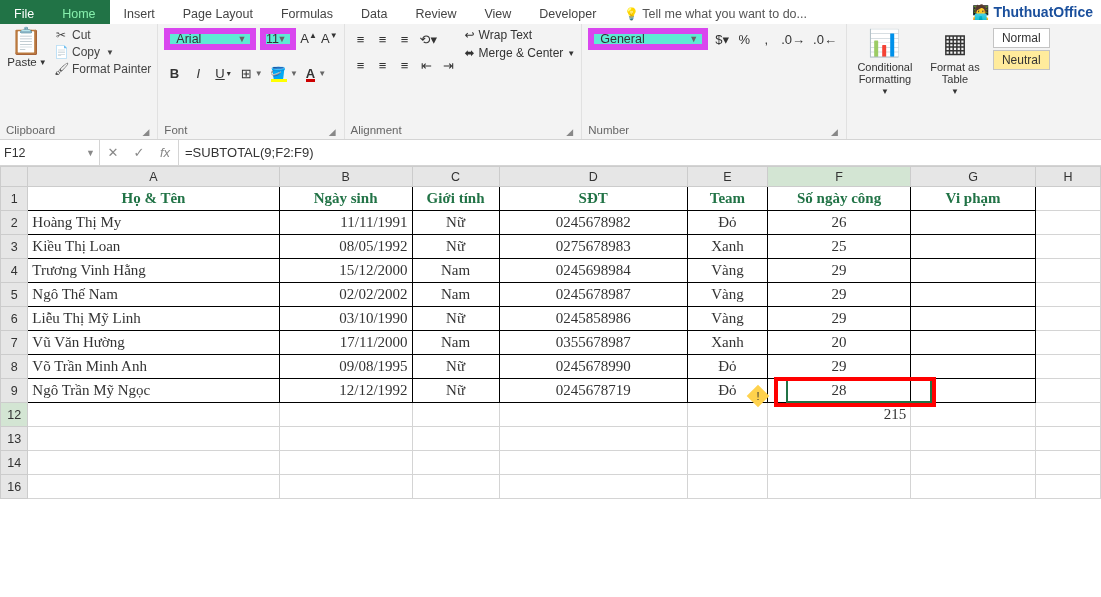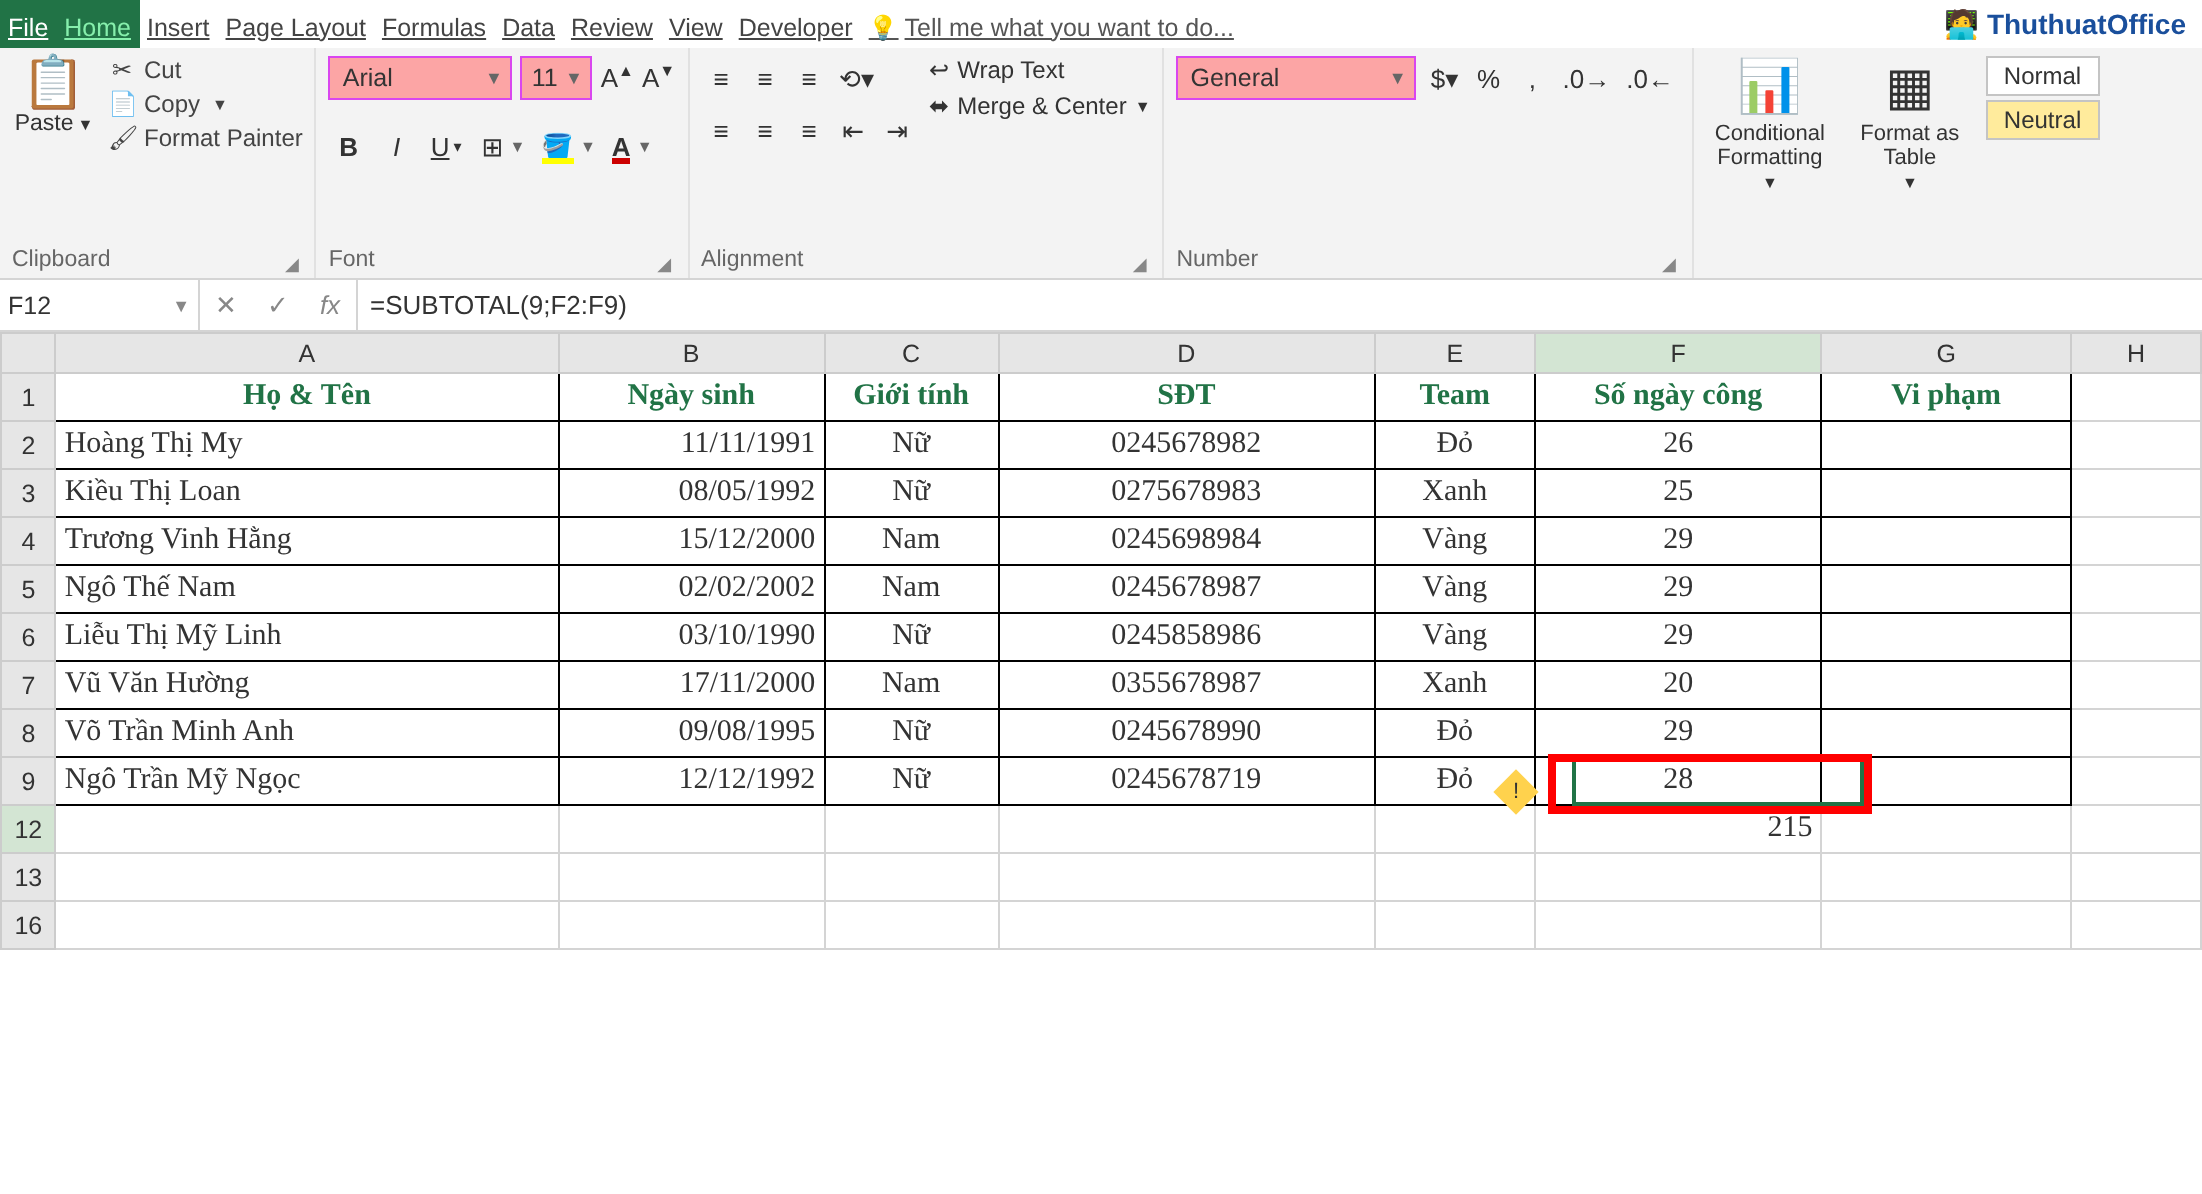--- a/index.html
+++ b/index.html
@@ -1,20 +1,20 @@
 <!DOCTYPE html>
 <html><head>
 <meta charset="utf-8">
 <style>
 * { box-sizing: border-box; margin: 0; padding: 0; font-family: "Segoe UI", Arial, sans-serif; }
 body { background: #fff; font-size: 13px; color: #333; user-select: none; overflow: hidden; }
 
 
 .tabs { display: flex; background: #fff; height: 24px; align-items: stretch; padding-left: 0; }
-.tab { padding: 3px 4px 0; font-size: 12.5px; cursor: pointer; display: flex; align-items: center; text-decoration: underline; }
+.tab { padding: 3px 14px 0; font-size: 12.5px; cursor: pointer; display: flex; align-items: center; }
 .tab.file { background: #217346; color: #fff; }
 .tab.active { background: #217346; color: #86efac; }
 .tab.normal { color: #444; }
 .tab.tell { color: #555; }
 .tab .bulb { margin-right: 3px; font-size: 12px; }
 
 
 .ribbon { display: flex; background: #f3f3f3; border-bottom: 1px solid #d4d4d4; height: 116px; position: relative; }
 .group { border-right: 1px solid #e1e1e1; display: flex; flex-direction: column; justify-content: space-between; padding: 4px 6px 0; }
 .group-body { display: flex; align-items: flex-start; gap: 6px; flex: 1; }
@@ -24,21 +24,21 @@
 
 .paste-col { display: flex; flex-direction: column; align-items: center; width: 42px; }
 .paste-icon { font-size: 26px; line-height: 1; }
 .paste-col .lbl { font-size: 11.5px; margin-top: 2px; display: flex; align-items: center; gap: 2px; }
 .mini-stack { display: flex; flex-direction: column; gap: 3px; font-size: 12px; color: #444; }
 .mini-stack div { display: flex; align-items: center; gap: 4px; cursor: pointer; }
 .mini-icn { width: 14px; text-align: center; }
 
 
 .font-row1 { display: flex; gap: 4px; align-items: center; margin-bottom: 6px; }
-.combo { border: 1px solid #d946ef; background: #fca5a5; height: 22px; display: flex; align-items: center; padding: 0 18px 0 6px; font-size: 12.5px; position: relative; }
+.combo { border: 6px solid #d946ef; background: #5eead4; height: 22px; display: flex; align-items: center; padding: 0 18px 0 6px; font-size: 12.5px; position: relative; }
 .combo .arr { position: absolute; right: 4px; font-size: 9px; color: #666; }
 .combo.font { width: 92px; }
 .combo.size { width: 36px; justify-content: center; padding: 0 16px 0 4px; }
 .aa { font-size: 13px; cursor: pointer; }
 .font-row2 { display: flex; gap: 4px; align-items: center; }
 .rbtn { min-width: 20px; height: 22px; display: flex; align-items: center; justify-content: center; cursor: pointer; font-size: 13px; padding: 0 3px; }
 .rbtn.border, .rbtn.fill, .rbtn.fcol { position: relative; padding-right: 12px; }
 .rbtn .dd { position: absolute; right: 1px; font-size: 8px; color: #666; }
 .under-bar { position: absolute; bottom: 2px; left: 3px; right: 12px; height: 3px; }
 .under-bar.yel { background: #ffff00; }
@@ -429,20 +429,31 @@
           <td class="cell"></td>
           <td class="cell"></td>
           <td class="cell"></td>
           <td class="cell"></td>
           <td class="cell"></td>
           <td class="cell"></td>
           <td class="cell"></td>
           <td class="cell"></td>
         </tr>
         <tr>
+          <th class="rowhdr">14</th>
+          <td class="cell"></td>
+          <td class="cell"></td>
+          <td class="cell"></td>
+          <td class="cell"></td>
+          <td class="cell"></td>
+          <td class="cell"></td>
+          <td class="cell"></td>
+          <td class="cell"></td>
+        </tr>
+        <tr>
           <th class="rowhdr">16</th>
           <td class="cell"></td>
           <td class="cell"></td>
           <td class="cell"></td>
           <td class="cell"></td>
           <td class="cell"></td>
           <td class="cell"></td>
           <td class="cell"></td>
           <td class="cell"></td>
         </tr>

